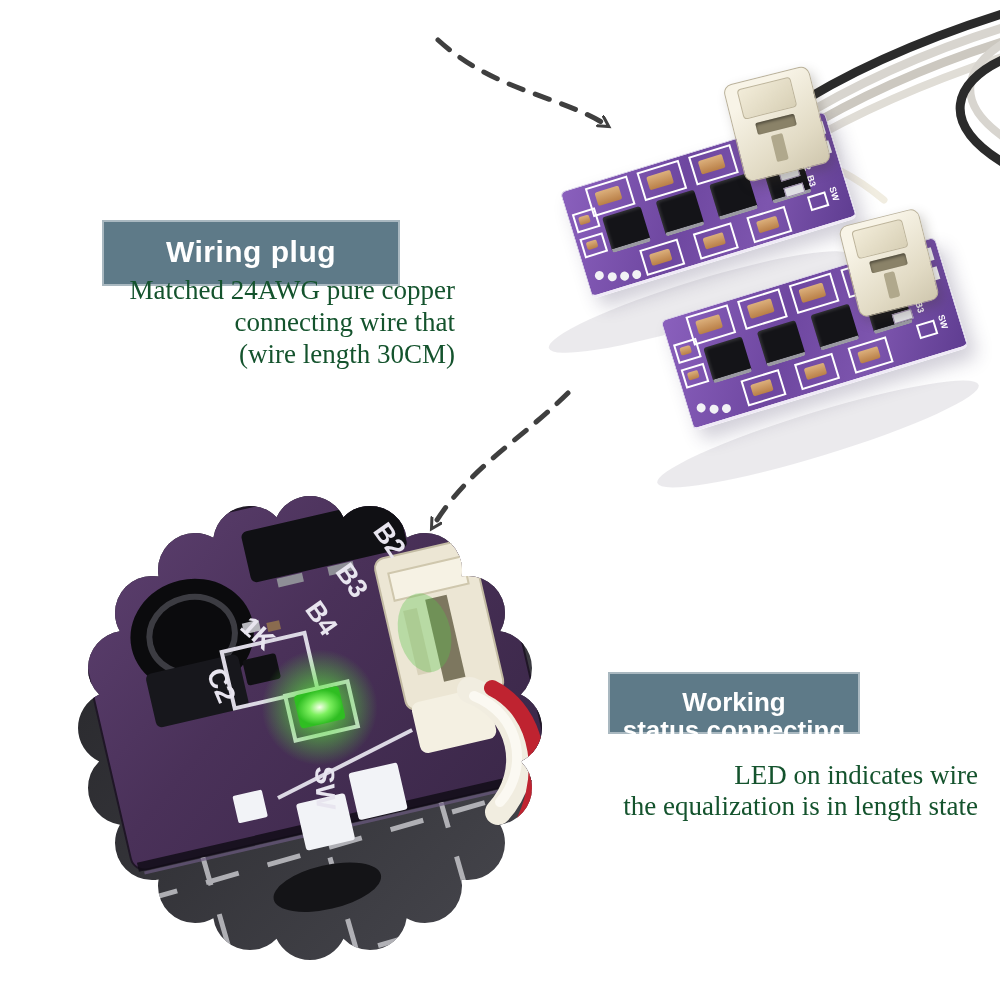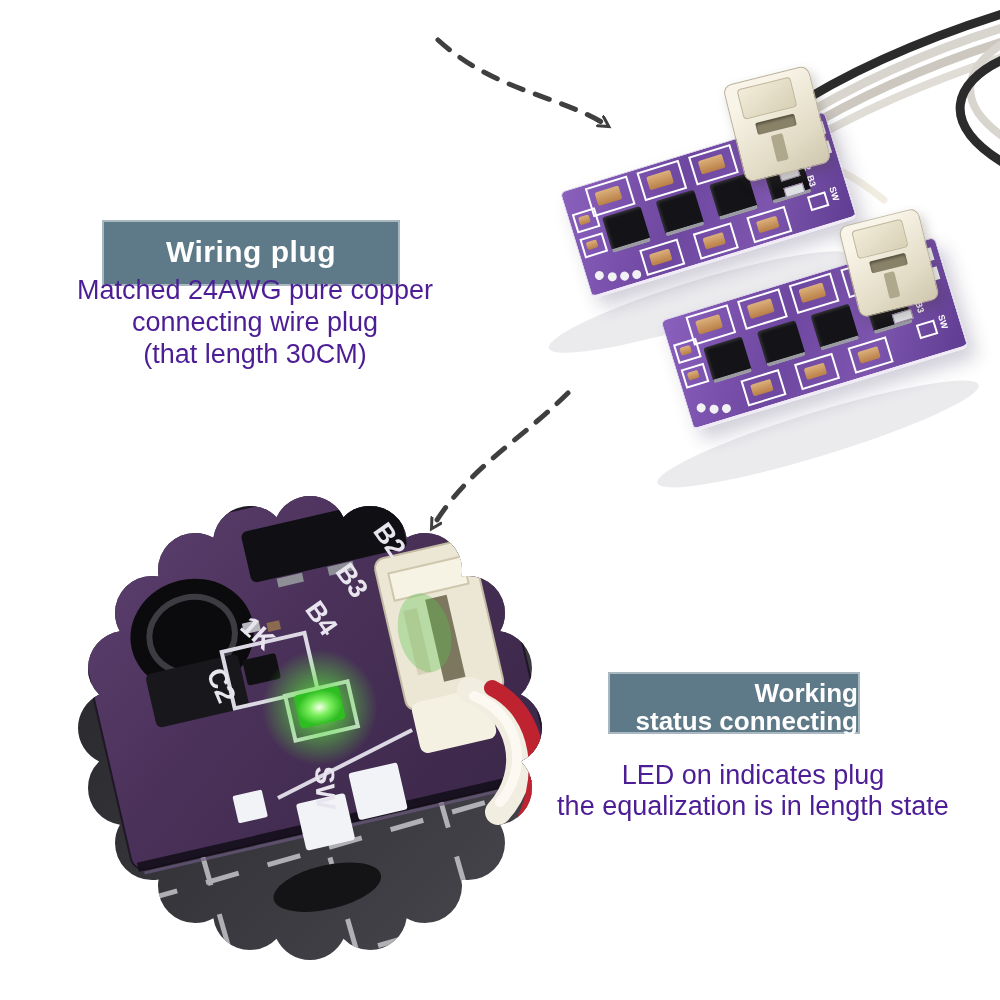--- a/index.html
+++ b/index.html
@@ -4,22 +4,22 @@
 <style>
   html,body{margin:0;padding:0;background:#fff;}
   .stage{position:relative;width:1000px;height:1000px;background:#ffffff;overflow:hidden;
          font-family:"Liberation Sans",sans-serif;}
   svg.scene{position:absolute;left:0;top:0;width:1000px;height:1000px;z-index:1;}
 
   
   .callout-box{position:absolute;background:#5e7a88;border:2px solid #a9b8c0;color:#ffffff;
                font-weight:bold;text-align:center;z-index:6;}
   .box-wiring{left:102px;top:188px;width:294px;height:62px;font-size:30px;line-height:60px;letter-spacing:.5px;margin-top:32px;}
-  .box-status{left:608px;top:672px;width:252px;height:62px;font-size:26px;line-height:28px;padding-top:5px;box-sizing:border-box;text-align:right;}
-  .desc{position:absolute;color:#4c1d95;text-align:center;z-index:6;font-size:27px;line-height:32px;}
+  .box-status{left:608px;top:672px;width:252px;height:62px;font-size:26px;line-height:28px;padding-top:14px;box-sizing:border-box;}
+  .desc{position:absolute;color:#14532d;text-align:right;z-index:6;font-size:27px;line-height:32px;font-family:Liberation Serif, serif;}
   .desc-wiring{left:55px;top:274px;width:400px;}
   .desc-status{left:528px;top:760px;width:450px;line-height:31px;}
 
   
   .board{position:absolute;z-index:2;border-radius:6px;
          background:linear-gradient(120deg,#8a60bd 0%,#6e47a0 40%,#7d55ae 70%,#5f3d91 100%);
          border:1px solid #d9d2e8;border-bottom:3px solid #efeaf6;
          box-shadow:6px 12px 18px rgba(50,40,80,.22);}
   .b1{left:570px;top:149px;width:275px;height:108px;transform:rotate(-17deg);}
   .b2{left:671px;top:276px;width:285px;height:112px;transform:rotate(-17deg);}
@@ -306,26 +306,26 @@
   </div>
   <div class="conn c2pos">
     <div class="latch"></div>
     <div class="slot"></div>
     <div class="slot2"></div>
   </div>
 
   <div class="callout-box box-wiring">Wiring plug</div>
   <div class="desc desc-wiring">
     <div>Matched 24AWG pure copper</div>
-    <div>connecting wire plug</div>
-    <div>(that length 30CM)</div>
+    <div>connecting wire that</div>
+    <div>(wire length 30CM)</div>
   </div>
 
   <div class="callout-box box-status">
     <div>Working</div>
     <div>status connecting</div>
   </div>
   <div class="desc desc-status">
-    <div>LED on indicates plug</div>
+    <div>LED on indicates wire</div>
     <div>the equalization is in length state</div>
   </div>
 
 </div>
 
 </body></html>

